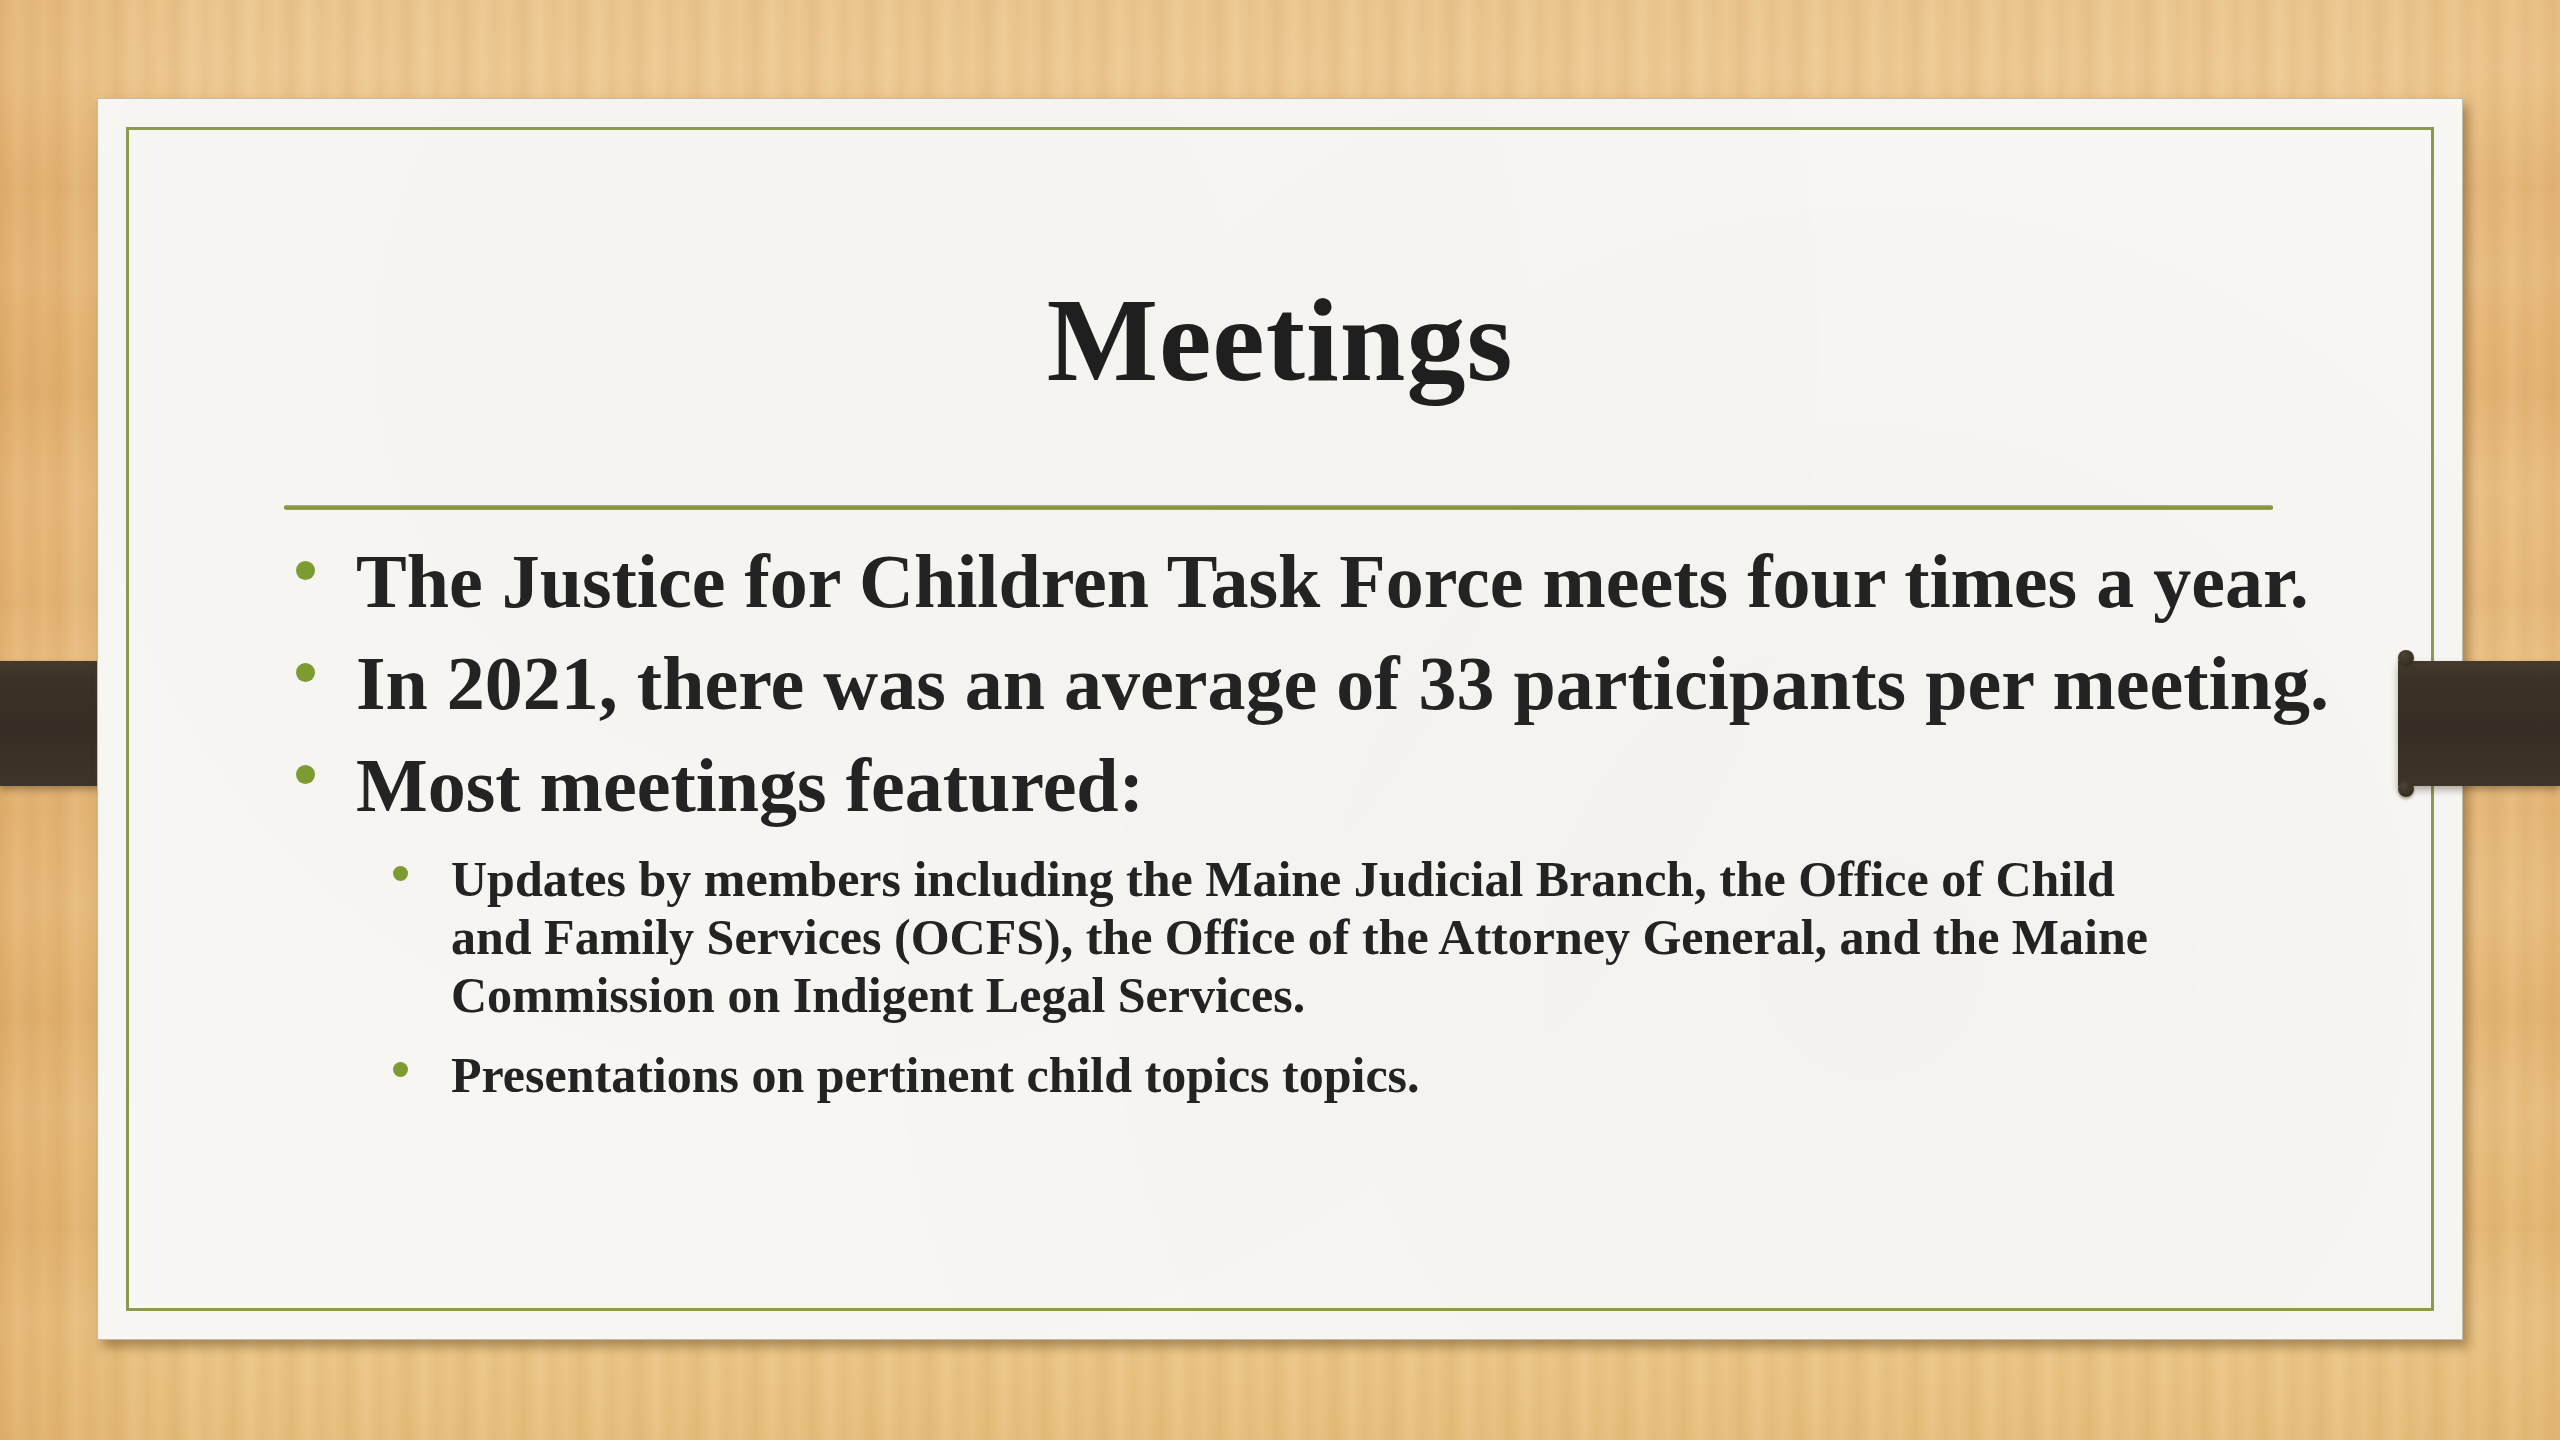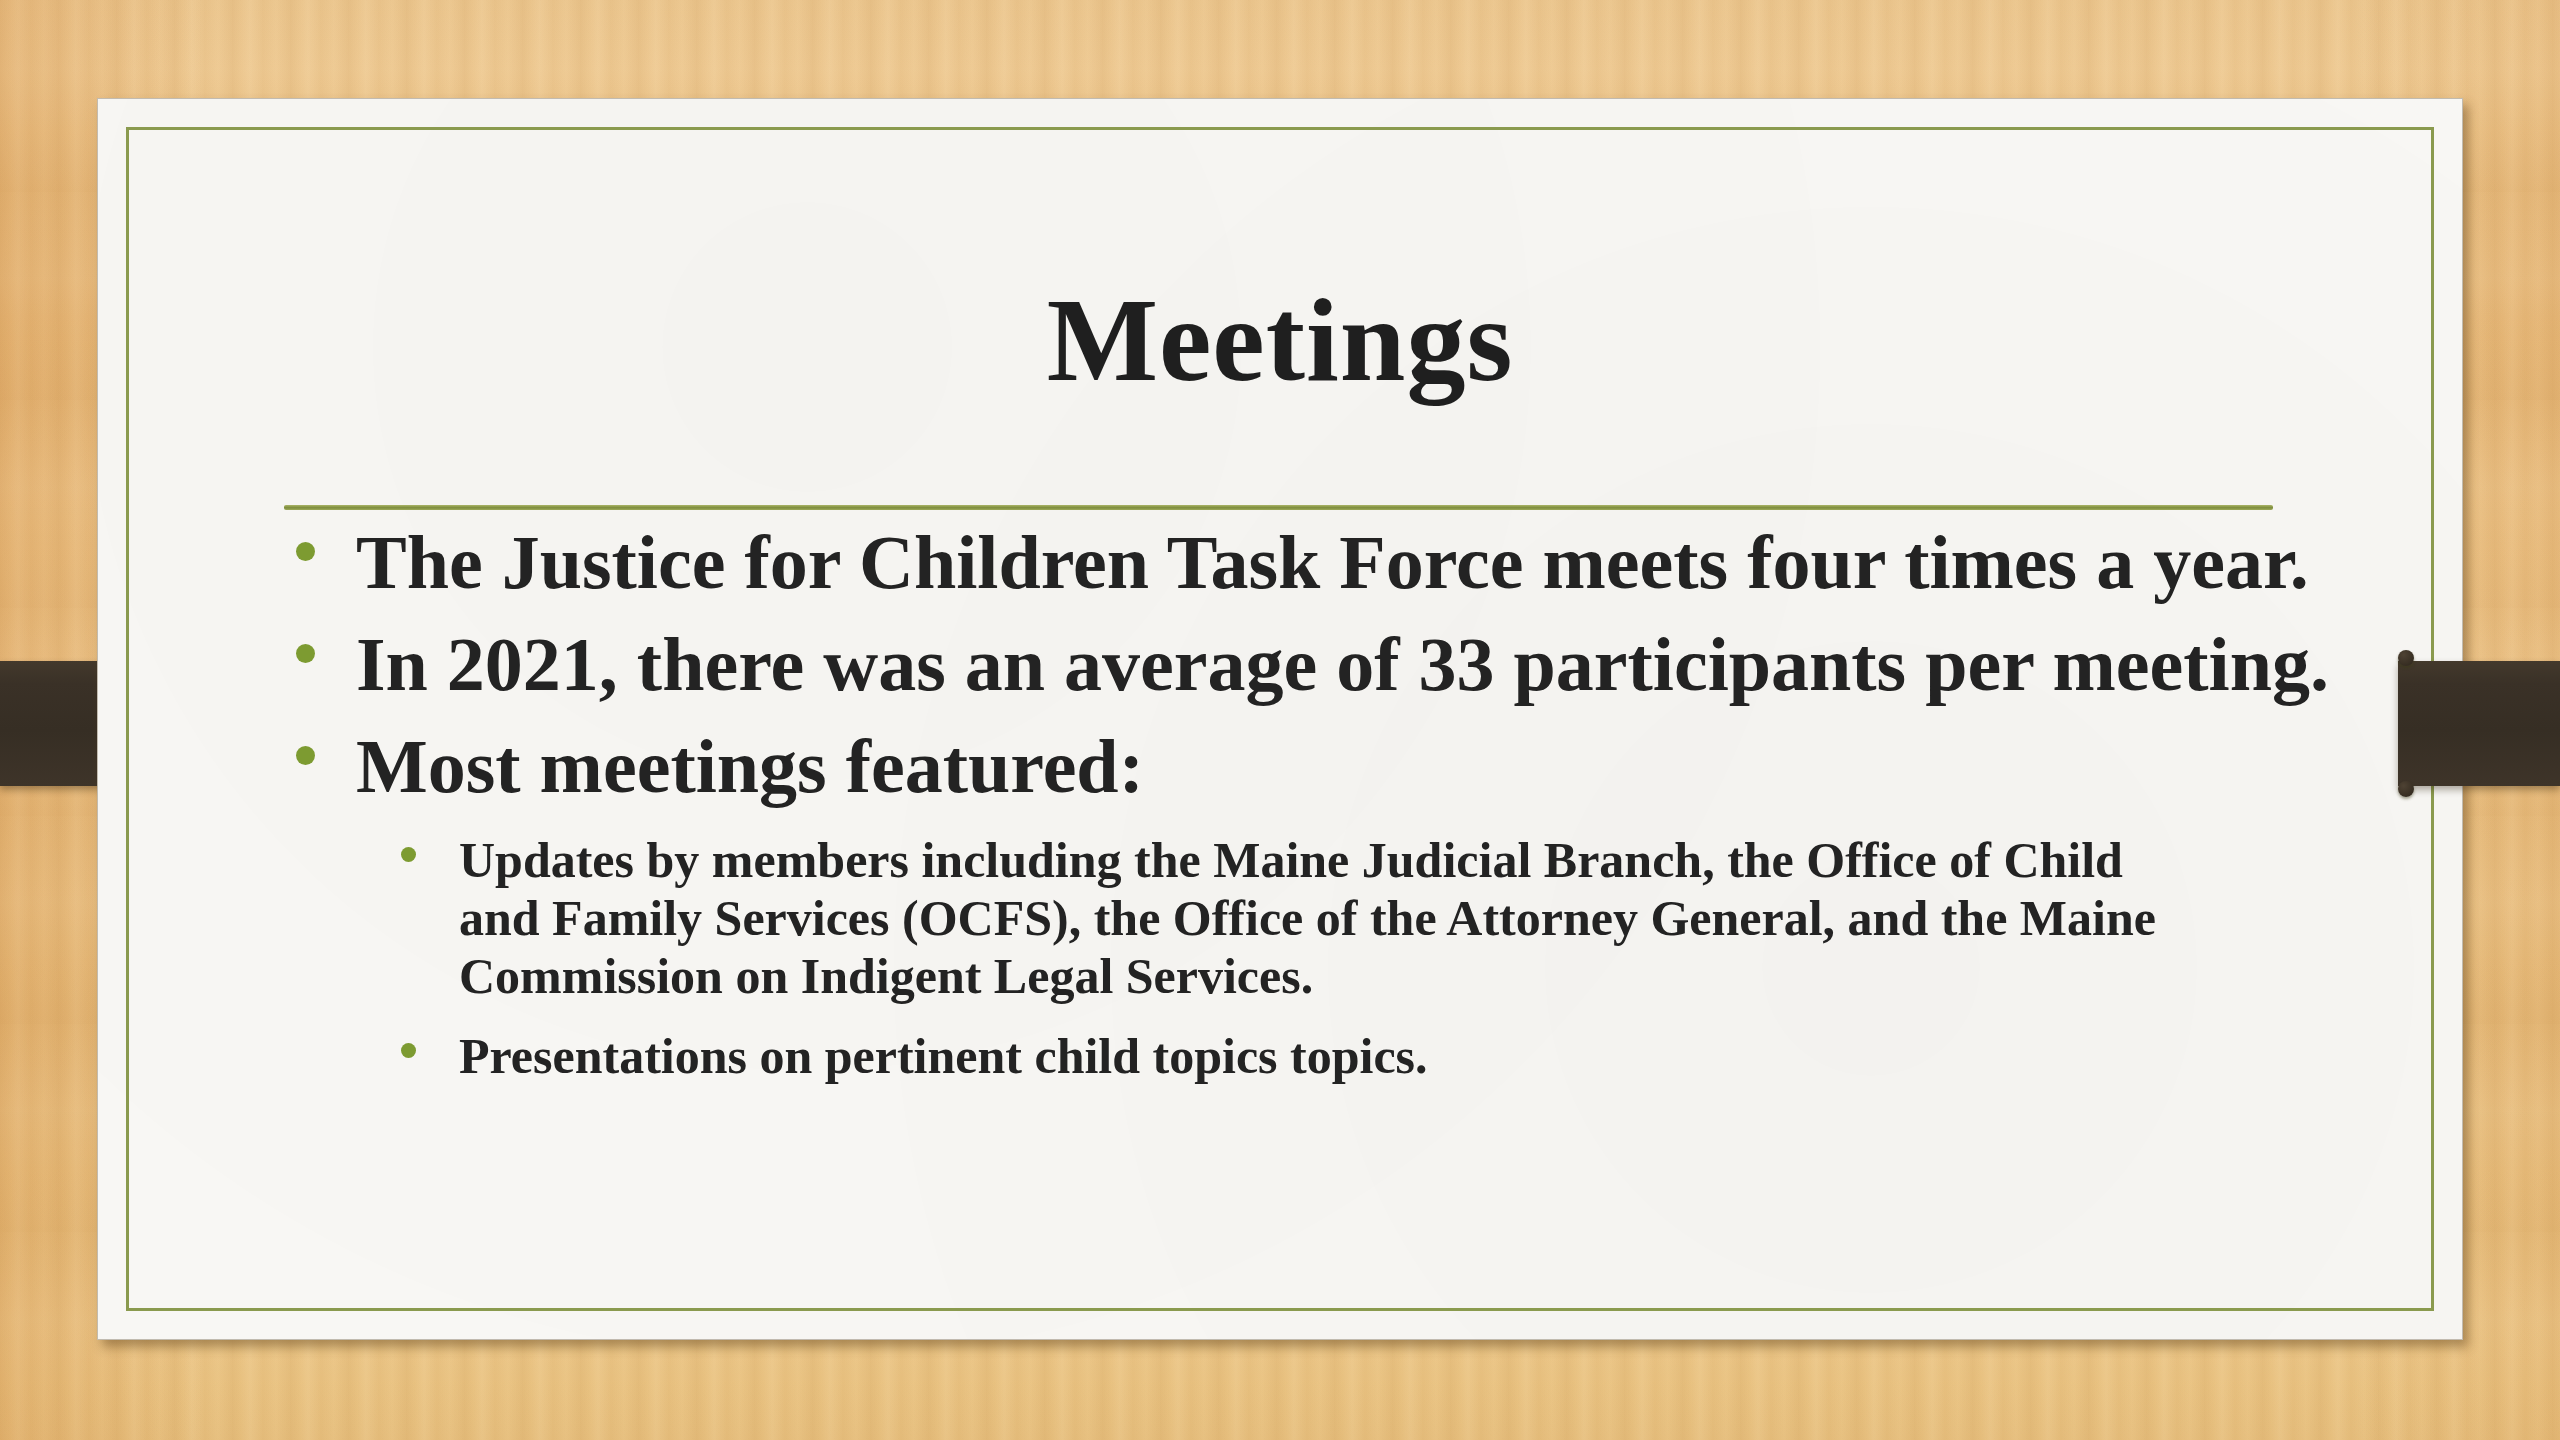--- a/index.html
+++ b/index.html
@@ -77,21 +77,21 @@
     left: 186px;
     width: 1989px;
     height: 5px;
     background: linear-gradient(180deg, #aab467 0%, #7d8c3c 55%, #9fab5c 100%);
     border-radius: 2px;
   }
 
   
   .content {
     position: absolute;
-    top: 414px;
+    top: 433px;
     left: 0;
     right: 40px;
     color: var(--text-color, #232323);
   }
 
   .bullet-row {
     display: flex;
     align-items: flex-start;
     padding-left: 198px;
     margin-bottom: 3px;
@@ -103,21 +103,20 @@
     width: 19px;
     height: 19px;
     margin-top: 29px;
     margin-right: 41px;
     border-radius: 50%;
     background: var(--accent-green, #7d9b31);
   }
 
   .sub-list {
     margin-top: 16px;
-    margin-left: 8px;
   }
   .sub-bullet-row {
     display: flex;
     align-items: flex-start;
     padding-left: 295px;
     margin-bottom: 22px;
     font-size: 50px;
     line-height: 1.16;
   }
   .sub-bullet-dot {

